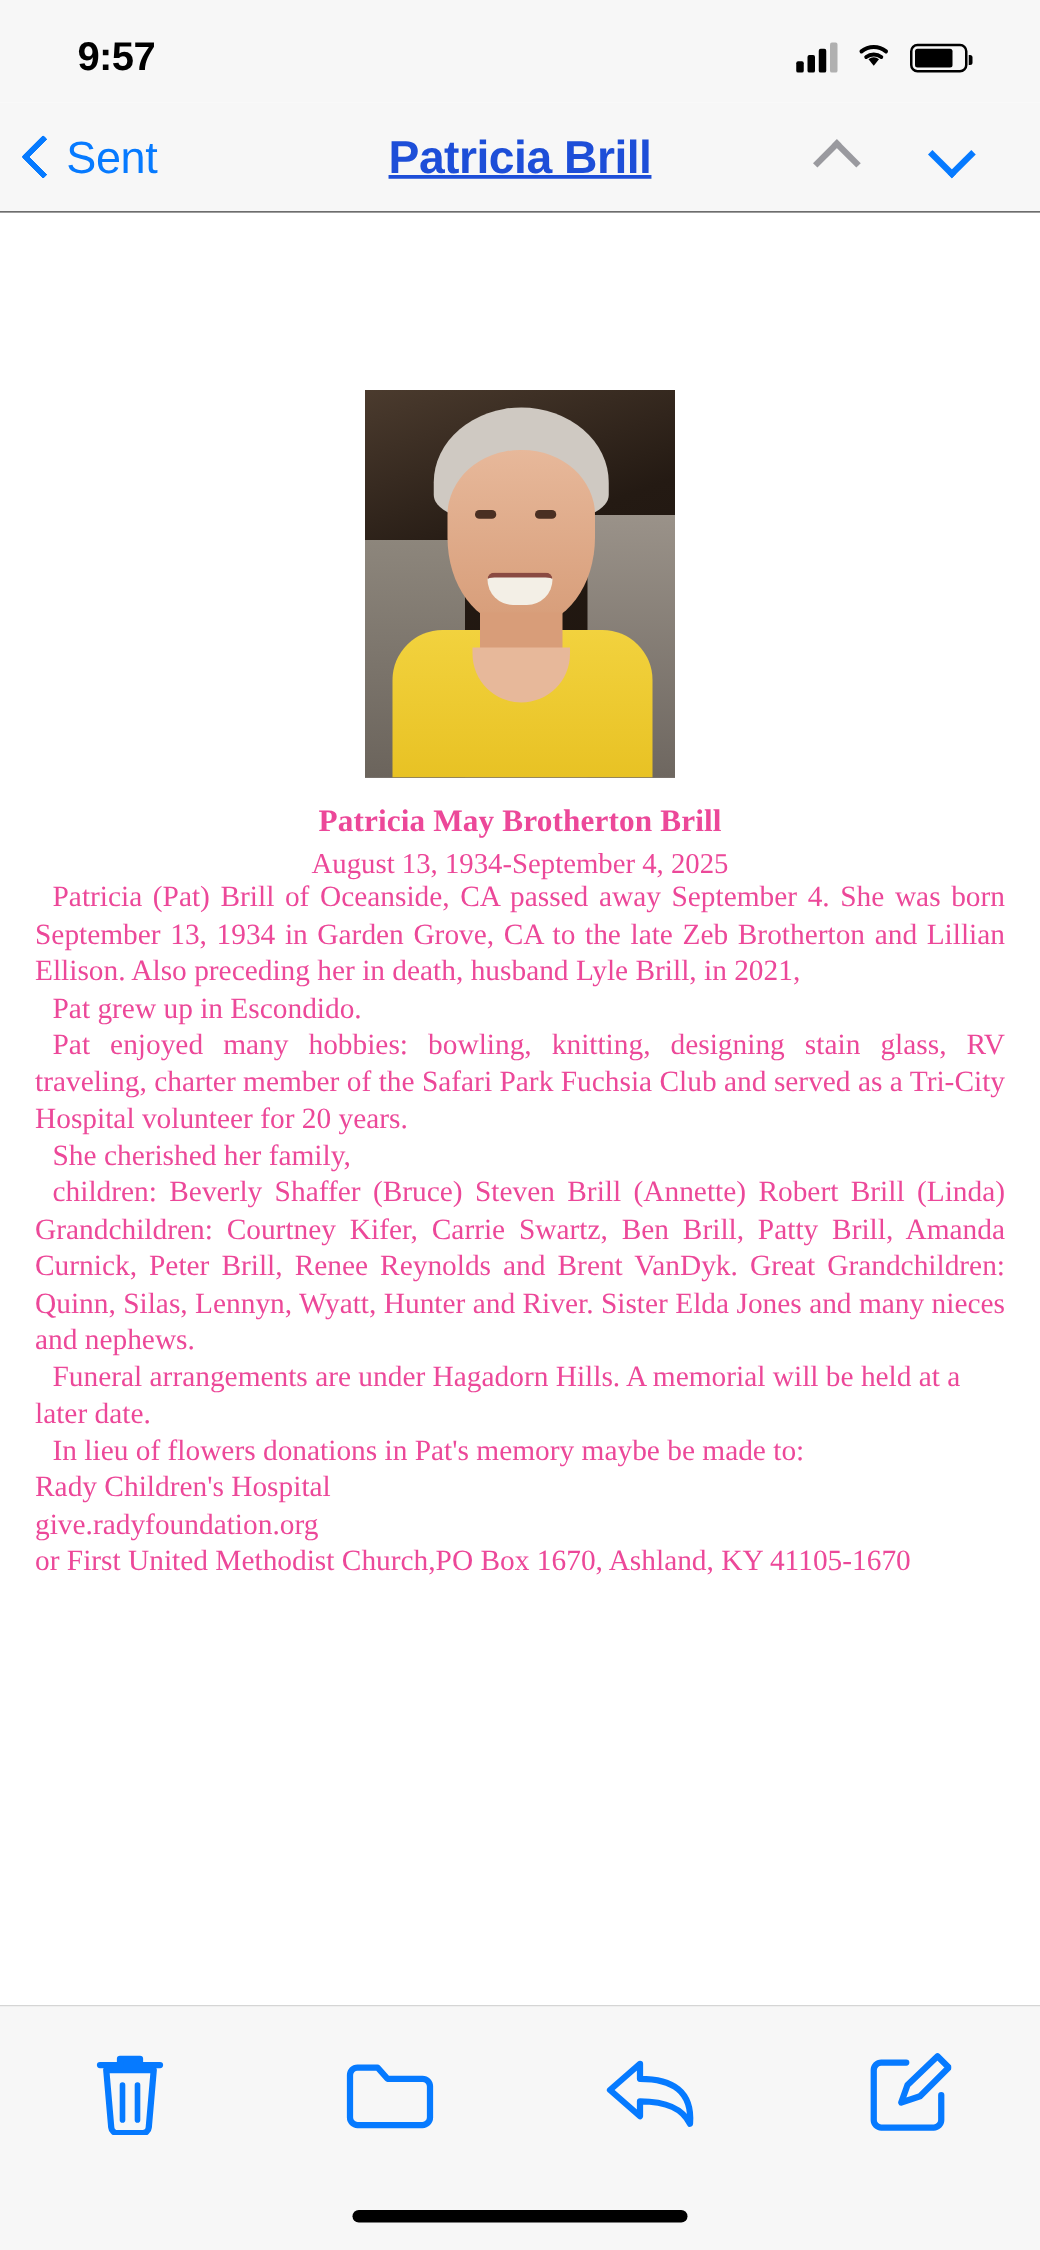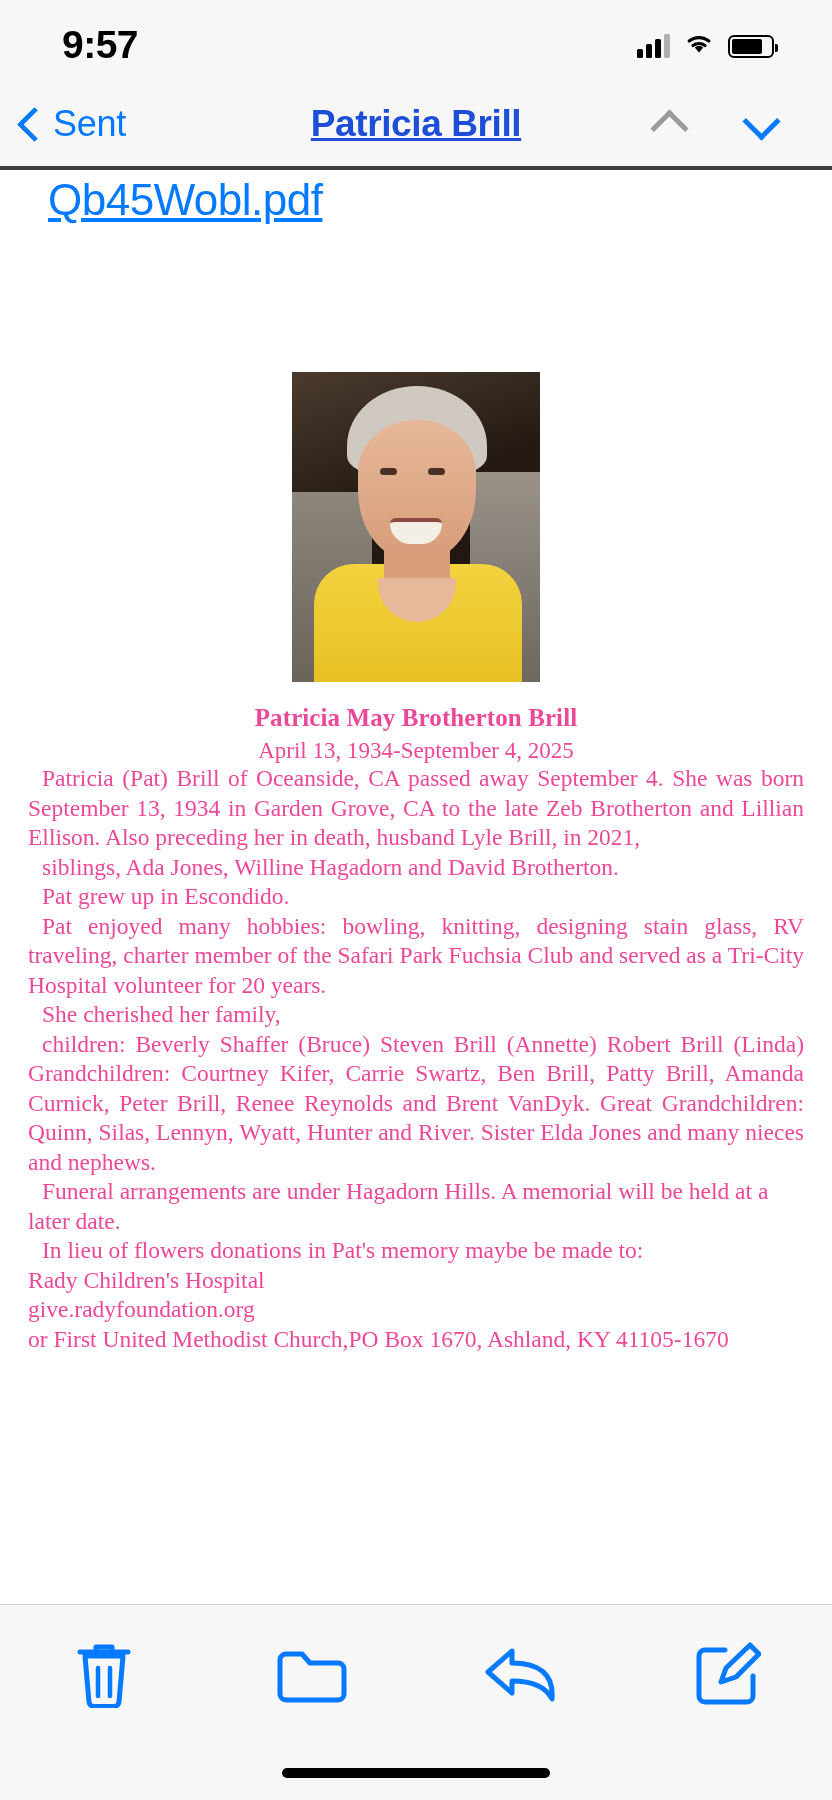--- a/index.html
+++ b/index.html
@@ -20,21 +20,21 @@
   .status-bar {
     height: 82px;
     background: #f7f7f7;
     display: flex;
     align-items: center;
     justify-content: space-between;
     padding: 0 58px 0 62px;
     box-sizing: border-box;
   }
   .status-time {
-    font-size: 39px;
+    font-size: 32px;
     font-weight: bold;
     letter-spacing: -0.5px;
     color: #000;
     margin-top: 8px;
   }
   .status-icons {
     display: flex;
     align-items: center;
     gap: 13px;
     margin-top: 10px;
@@ -80,21 +80,21 @@
     height: 100%;
     width: 78%;
     background: #000;
     border-radius: 2px;
   }
 
   
   .nav-bar {
     height: 88px;
     background: #f7f7f7;
-    border-bottom: 4px solid #404040;
+    border-bottom: 1px solid #404040;
     display: flex;
     align-items: center;
     position: relative;
     box-sizing: border-box;
   }
   .nav-back {
     display: flex;
     align-items: center;
     gap: 6px;
     margin-left: 22px;
@@ -344,44 +344,42 @@
   </div>
   <div class="nav-title">Patricia Brill</div>
   <div class="nav-right">
     <span class="caret up"></span>
     <span class="caret down"></span>
   </div>
 </div>
 
 <div class="message-body">
 
-  <a class="attach-link">Qb45Wobl.pdf</a>
 
   <div class="photo-wrap">
     <div class="photo">
       <div class="ph-bg"></div>
       <div class="ph-couch"></div>
       <div class="ph-couch2"></div>
       <div class="ph-hair"></div>
       <div class="ph-face"></div>
       <div class="ph-eye l"></div>
       <div class="ph-eye r"></div>
       <div class="ph-mouth"></div>
       <div class="ph-shirt"></div>
       <div class="ph-neck"></div>
       <div class="ph-collar"></div>
     </div>
   </div>
 
   <div class="obit">
     <div class="obit-name">Patricia May Brotherton Brill</div>
-    <div class="obit-dates">April 13, 1934-September 4, 2025</div>
+    <div class="obit-dates">August 13, 1934-September 4, 2025</div>
 
     <p class="indent">Patricia (Pat) Brill of Oceanside, CA passed away September 4. She was born September 13, 1934 in Garden Grove, CA to the late Zeb Brotherton and Lillian Ellison. Also preceding her in death,  husband Lyle Brill, in 2021,</p>
-    <p class="indent noj">siblings, Ada Jones, Willine Hagadorn and David Brotherton.</p>
     <p class="indent noj">Pat grew up in Escondido.</p>
     <p class="indent">Pat enjoyed many hobbies: bowling, knitting, designing stain glass, RV traveling, charter member of the Safari Park Fuchsia Club and served as a Tri-City Hospital volunteer for 20 years.</p>
     <p class="indent noj">She cherished her family,</p>
     <p class="indent">children: Beverly Shaffer (Bruce) Steven Brill (Annette) Robert Brill (Linda) Grandchildren: Courtney Kifer, Carrie Swartz, Ben Brill, Patty Brill, Amanda Curnick, Peter Brill, Renee Reynolds and Brent VanDyk. Great Grandchildren: Quinn, Silas, Lennyn, Wyatt, Hunter and River. Sister Elda Jones and many nieces and nephews.</p>
     <p class="indent noj">Funeral arrangements are under Hagadorn Hills. A memorial will be held at a later date.</p>
     <p class="indent noj">In lieu of flowers donations in Pat's memory maybe be made to:</p>
     <p class="noj">Rady Children's Hospital</p>
     <p class="noj">give.radyfoundation.org</p>
     <p class="noj">or First United Methodist Church,PO Box 1670, Ashland, KY 41105-1670</p>
 

